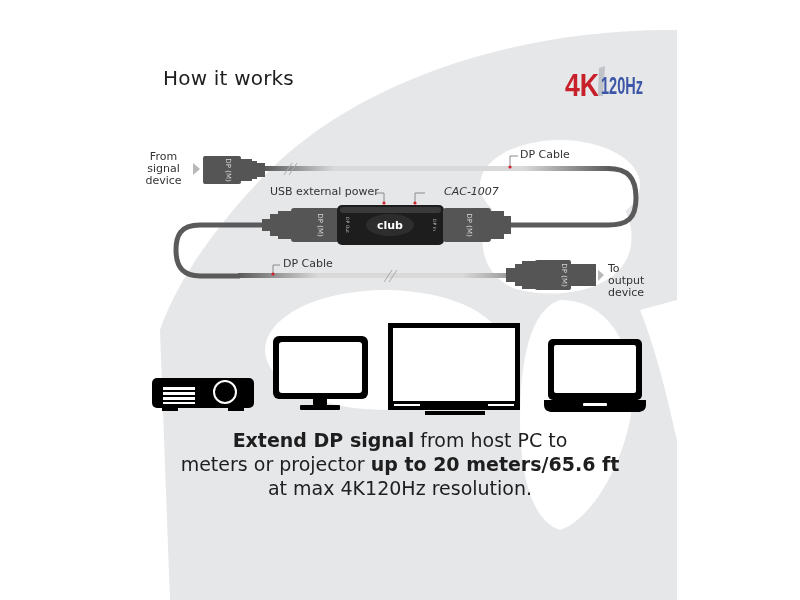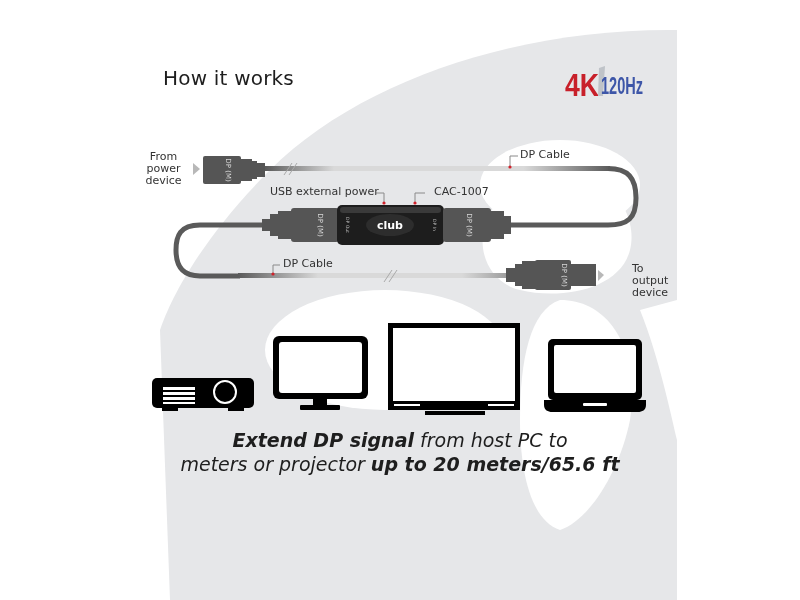--- a/index.html
+++ b/index.html
@@ -6,21 +6,21 @@
   html, body { width: 800px; height: 600px; background: #ffffff; overflow: hidden; }
   body { position: relative; font-family: "DejaVu Sans", "Liberation Sans", sans-serif; color: #222; }
   .canvas { position: absolute; left: 0; top: 0; width: 696px; height: 600px; border-radius: 9px; }
   .abs { position: absolute; }
   .title { left: 163px; top: 66px; font-size: 20px; color: #1e1e1e; letter-spacing: 0.2px; }
   .badge { left: 565px; top: 62px; width: 80px; height: 42px; }
   .label { font-size: 11px; color: #333; line-height: 12px; }
   .label.right { text-align: right; }
   .caption { left: 140px; top: 428px; width: 520px; text-align: center; font-size: 19px; line-height: 24px; color: #1e1e1e; }
   .caption b { font-weight: bold; }
-  .caption .line { display: block; white-space: nowrap; font-style: italic; }
+  .caption .line { display: block; white-space: nowrap; }
 </style>
 </head>
 <body>
 
 <div class="canvas">
 
   <svg class="abs" style="left:0;top:0" width="800" height="600">
     <defs>
       <clipPath id="clipR">
           <rect x="0" y="0" width="677" height="600"></rect>
@@ -124,32 +124,32 @@
     <text transform="translate(318,225) rotate(90)" font-size="7" fill="#d8d8d8" text-anchor="middle" font-family="DejaVu Sans, sans-serif">DP (M)</text>
     <text transform="translate(467,225) rotate(90)" font-size="7" fill="#d8d8d8" text-anchor="middle" font-family="DejaVu Sans, sans-serif">DP (M)</text>
     <text transform="translate(562,275) rotate(90)" font-size="7" fill="#d8d8d8" text-anchor="middle" font-family="DejaVu Sans, sans-serif">DP (M)</text>
     <text transform="translate(346,225) rotate(90)" font-size="4.5" fill="#bbb" text-anchor="middle" font-family="DejaVu Sans, sans-serif">DP Out</text>
     <text transform="translate(433,225) rotate(90)" font-size="4.5" fill="#bbb" text-anchor="middle" font-family="DejaVu Sans, sans-serif">DP In</text>
     <text x="390" y="229" font-size="11" font-weight="bold" fill="#ffffff" text-anchor="middle" font-family="DejaVu Sans, sans-serif">club</text>
   </svg>
 
   <div class="abs label right" style="left:140px;top:151px;width:47px;text-align:center;">
     <div>From</div>
-    <div>power</div>
+    <div>signal</div>
     <div>device</div>
   </div>
-  <div class="abs label" style="left:608px;top:263px;width:60px;margin-left:24px;">
+  <div class="abs label" style="left:608px;top:263px;width:60px;">
     <div>To</div>
     <div>output</div>
     <div>device</div>
   </div>
   <div class="abs label" style="left:520px;top:149px;">DP Cable</div>
   <div class="abs label" style="left:283px;top:258px;">DP Cable</div>
   <div class="abs label" style="left:270px;top:186px;white-space:nowrap;">USB external power</div>
-  <div class="abs label" style="left:434px;top:186px;">CAC-1007</div>
+  <div class="abs label" style="left:444px;top:186px;font-style:italic;">CAC-1007</div>
 
   <svg class="abs" style="left:0;top:0" width="800" height="600">
 
     <g>
       <rect x="152" y="378" width="102" height="30" rx="5" fill="#000"></rect>
       <rect x="163" y="387" width="32" height="3" fill="#fff"></rect>
       <rect x="163" y="392" width="32" height="3" fill="#fff"></rect>
       <rect x="163" y="397" width="32" height="3" fill="#fff"></rect>
       <rect x="163" y="402" width="32" height="2" fill="#fff"></rect>
       <circle cx="225" cy="392" r="11" fill="none" stroke="#fff" stroke-width="2"></circle>
@@ -176,15 +176,16 @@
       <rect x="548" y="339" width="94" height="61" rx="5" fill="#000"></rect>
       <rect x="554" y="345" width="82" height="48" rx="2" fill="#fff"></rect>
       <path d="M544,400 L646,400 L646,405 C646,410 642,412 638,412 L552,412 C548,412 544,410 544,405 Z" fill="#000"></path>
       <rect x="583" y="403" width="24" height="3" rx="1" fill="#fff"></rect>
     </g>
   </svg>
 
   <div class="abs caption">
     <span class="line"><b>Extend DP signal</b><span> from host PC to</span></span>
     <span class="line"><span>meters or projector </span><b>up to 20 meters/65.6 ft</b></span>
+    <span class="line">at max 4K120Hz resolution.</span>
   </div>
 
 </div>
 
 </body></html>

